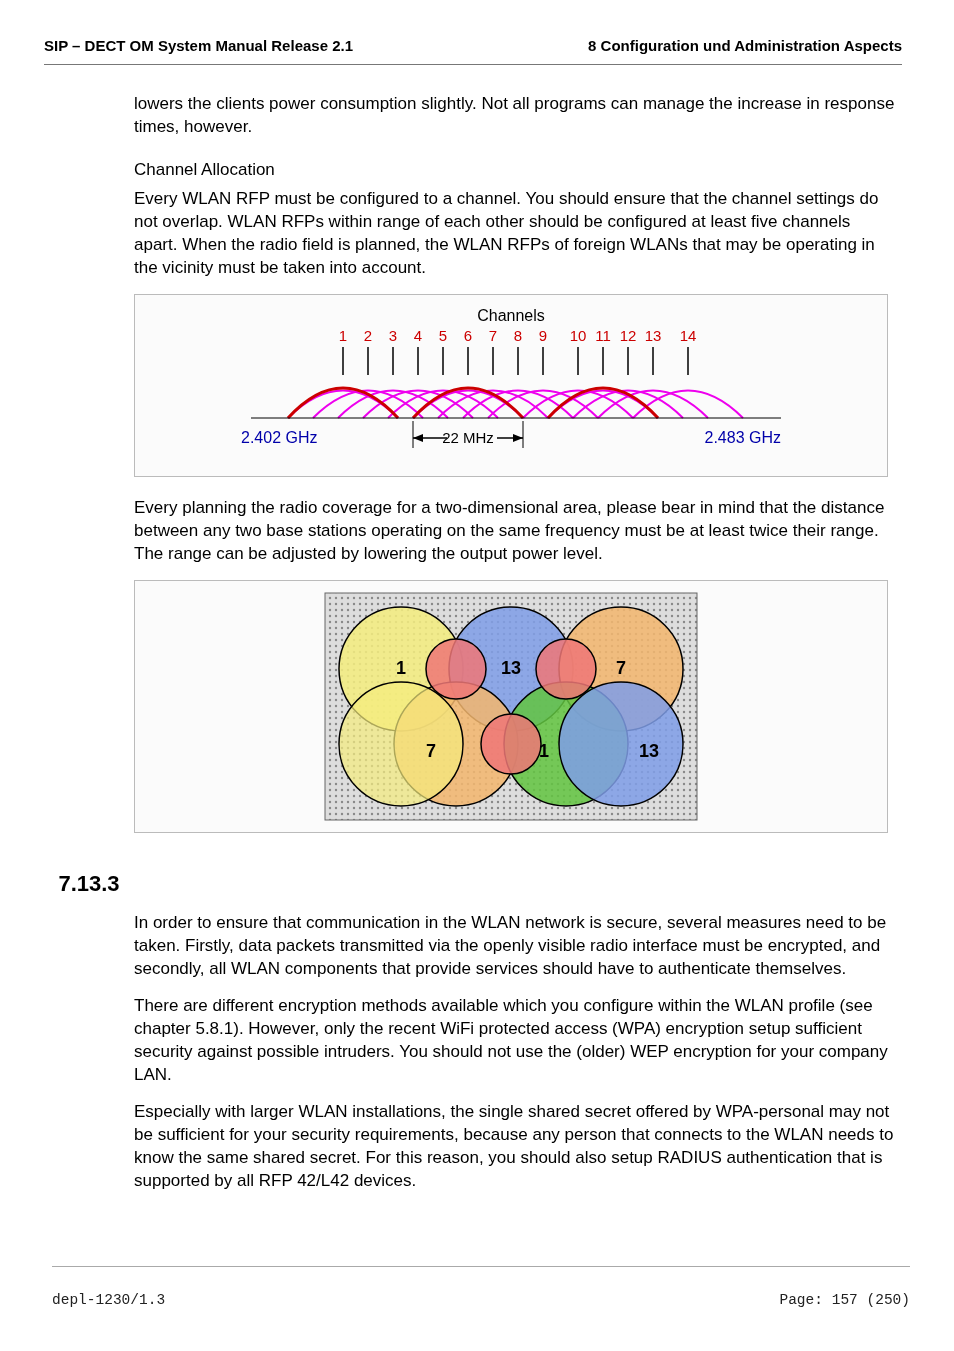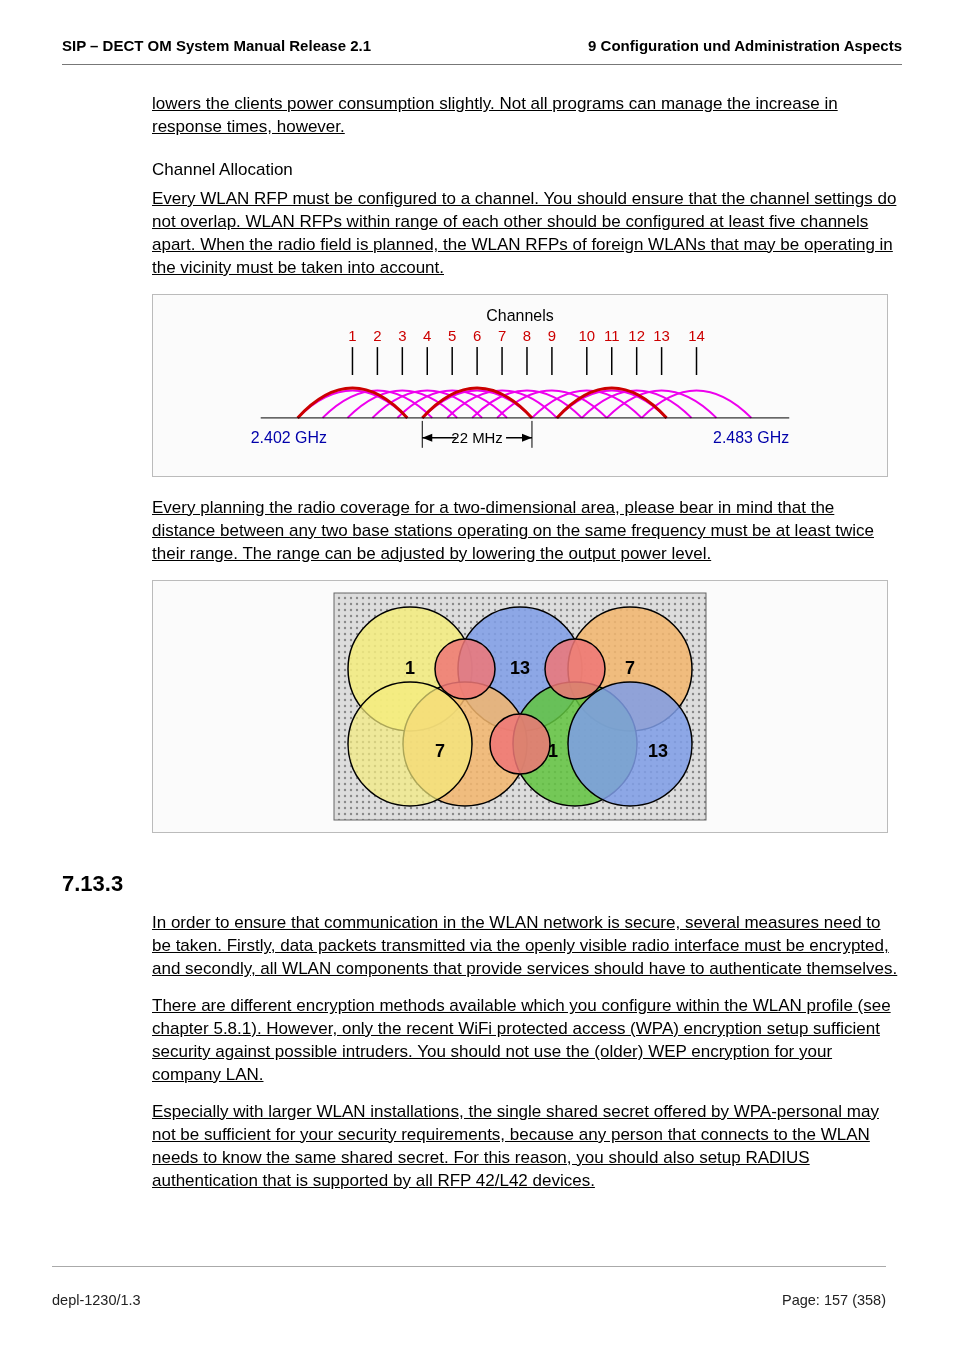--- a/index.html
+++ b/index.html
@@ -5,21 +5,21 @@
   @page { margin: 0; }
   html, body {
     margin: 0;
     padding: 0;
     background: #fff;
   }
   .page {
     width: 954px;
     height: 1351px;
     box-sizing: border-box;
-    padding: 36px 52px 20px 62px;
+    padding: 36px 52px 20px 44px;
     position: relative;
     font-family: Arial, Helvetica, sans-serif;
     color: #000;
     font-size: 17px;
     line-height: 1.35;
   }
   .header-row {
     display: flex;
     justify-content: space-between;
     font-weight: bold;
@@ -28,52 +28,54 @@
   }
   .header-rule {
     border: none;
     border-top: 1px solid #777;
     margin: 2px 0 28px 0;
   }
   .body-indent {
     margin-left: 90px;
     margin-right: 4px;
   }
-  p { margin: 2px 0 14px 0; text-decoration: underline; }
+  p { margin: 2px 0 14px 0; }
   .subheading {
     font-weight: normal;
     margin: 20px 0 6px 0;
   }
   .figure-box {
     border: 1px solid #bbb;
     background: #fbfbfb;
     margin: 4px 10px 20px 0;
     padding: 8px;
     display: flex;
     justify-content: center;
   }
   .section-row {
     display: flex;
     align-items: baseline;
     margin: 36px 0 14px 0;
+    text-align: center;
   }
   .section-num {
     width: 90px;
     font-size: 22px;
     font-weight: bold;
   }
   .section-title {
     font-size: 22px;
     font-weight: bold;
   }
   .footer {
     position: absolute;
     left: 52px;
-    right: 68px;
+    right: 44px;
     bottom: 40px;
+    font-family: Liberation Mono, monospace;
   }
   .footer-rule {
     border: none;
     border-top: 1px solid #aaa;
     margin-bottom: 24px;
   }
   .footer-row {
     display: flex;
     justify-content: space-between;
     font-size: 14.5px;
@@ -82,21 +84,21 @@
   
   .svgtxt { font-family: Arial, Helvetica, sans-serif; }
 </style>
 </head>
 <body>
 
 <div class="page">
 
   <div class="header-row">
     <span>SIP – DECT OM System Manual Release 2.1</span>
-    <span>9 Configuration und Administration Aspects</span>
+    <span>8 Configuration und Administration Aspects</span>
   </div>
   <hr class="header-rule">
 
   <div class="body-indent">
     <p>lowers the clients power consumption slightly. Not all programs can manage the increase in response times, however.</p>
 
     <div class="subheading">Channel Allocation</div>
     <p>Every WLAN RFP must be configured to a channel. You should ensure that the channel settings do not overlap. WLAN RFPs within range of each other should be configured at least five channels apart. When the radio field is planned, the WLAN RFPs of foreign WLANs that may be operating in the vicinity must be taken into account.</p>
 
     <div class="figure-box">
@@ -219,17 +221,17 @@
   <div class="body-indent">
     <p>In order to ensure that communication in the WLAN network is secure, several measures need to be taken. Firstly, data packets transmitted via the openly visible radio interface must be encrypted, and secondly, all WLAN components that provide services should have to authenticate themselves.</p>
     <p>There are different encryption methods available which you configure within the WLAN profile (see chapter 5.8.1). However, only the recent WiFi protected access (WPA) encryption setup sufficient security against possible intruders. You should not use the (older) WEP encryption for your company LAN.</p>
     <p>Especially with larger WLAN installations, the single shared secret offered by WPA-personal may not be sufficient for your security requirements, because any person that connects to the WLAN needs to know the same shared secret. For this reason, you should also setup RADIUS authentication that is supported by all RFP 42/L42 devices.</p>
   </div>
 
   <div class="footer">
     <hr class="footer-rule">
     <div class="footer-row">
       <span>depl-1230/1.3</span>
-      <span>Page: 157 (358)</span>
+      <span>Page: 157 (250)</span>
     </div>
   </div>
 
 </div>
 
 </body></html>

